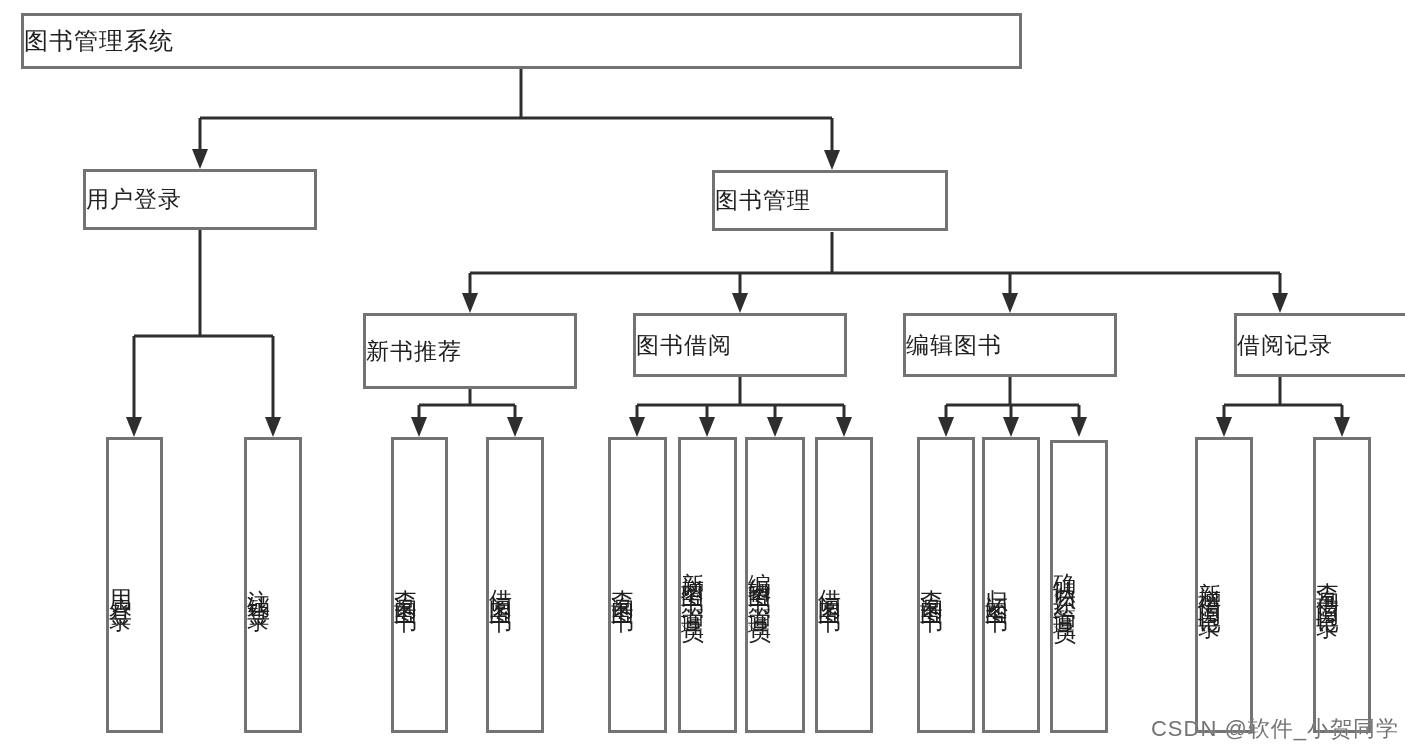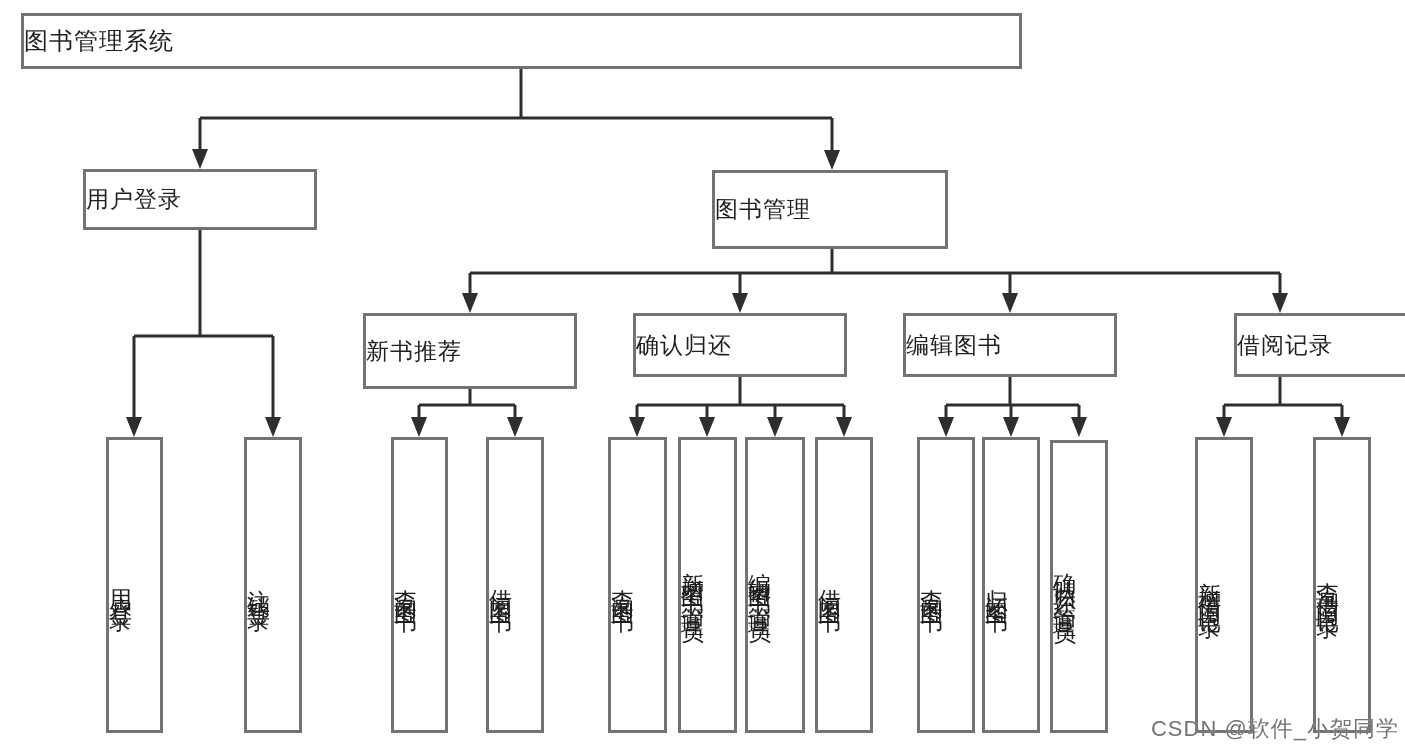--- a/index.html
+++ b/index.html
@@ -125,29 +125,29 @@
     <path class="ah" d="M1334 417 L1350 417 L1342 437 Z"></path>
   </svg>
 
   <div class="node hnode rootnode" style="left:21px; top:13px; width:1001px; height:56px;">
     <span>图书管理系统</span>
   </div>
 
   <div class="node hnode" style="left:83px; top:169px; width:234px; height:61px;">
     <span>用户登录</span>
   </div>
-  <div class="node hnode" style="left:712px; top:170px; width:236px; height:79px;">
+  <div class="node hnode" style="left:712px; top:170px; width:236px; height:61px;">
     <span>图书管理</span>
   </div>
 
   <div class="node hnode" style="left:363px; top:313px; width:214px; height:76px;">
     <span>新书推荐</span>
   </div>
   <div class="node hnode" style="left:633px; top:313px; width:214px; height:64px;">
-    <span>确认归还</span>
+    <span>图书借阅</span>
   </div>
   <div class="node hnode" style="left:903px; top:313px; width:214px; height:64px;">
     <span>编辑图书</span>
   </div>
   <div class="node hnode" style="left:1234px; top:313px; width:215px; height:64px;">
     <span>借阅记录</span>
   </div>
 
   <div class="node leaf" style="left:106px; top:437px; width:57px; height:296px;">
     <span>用户登录</span>

